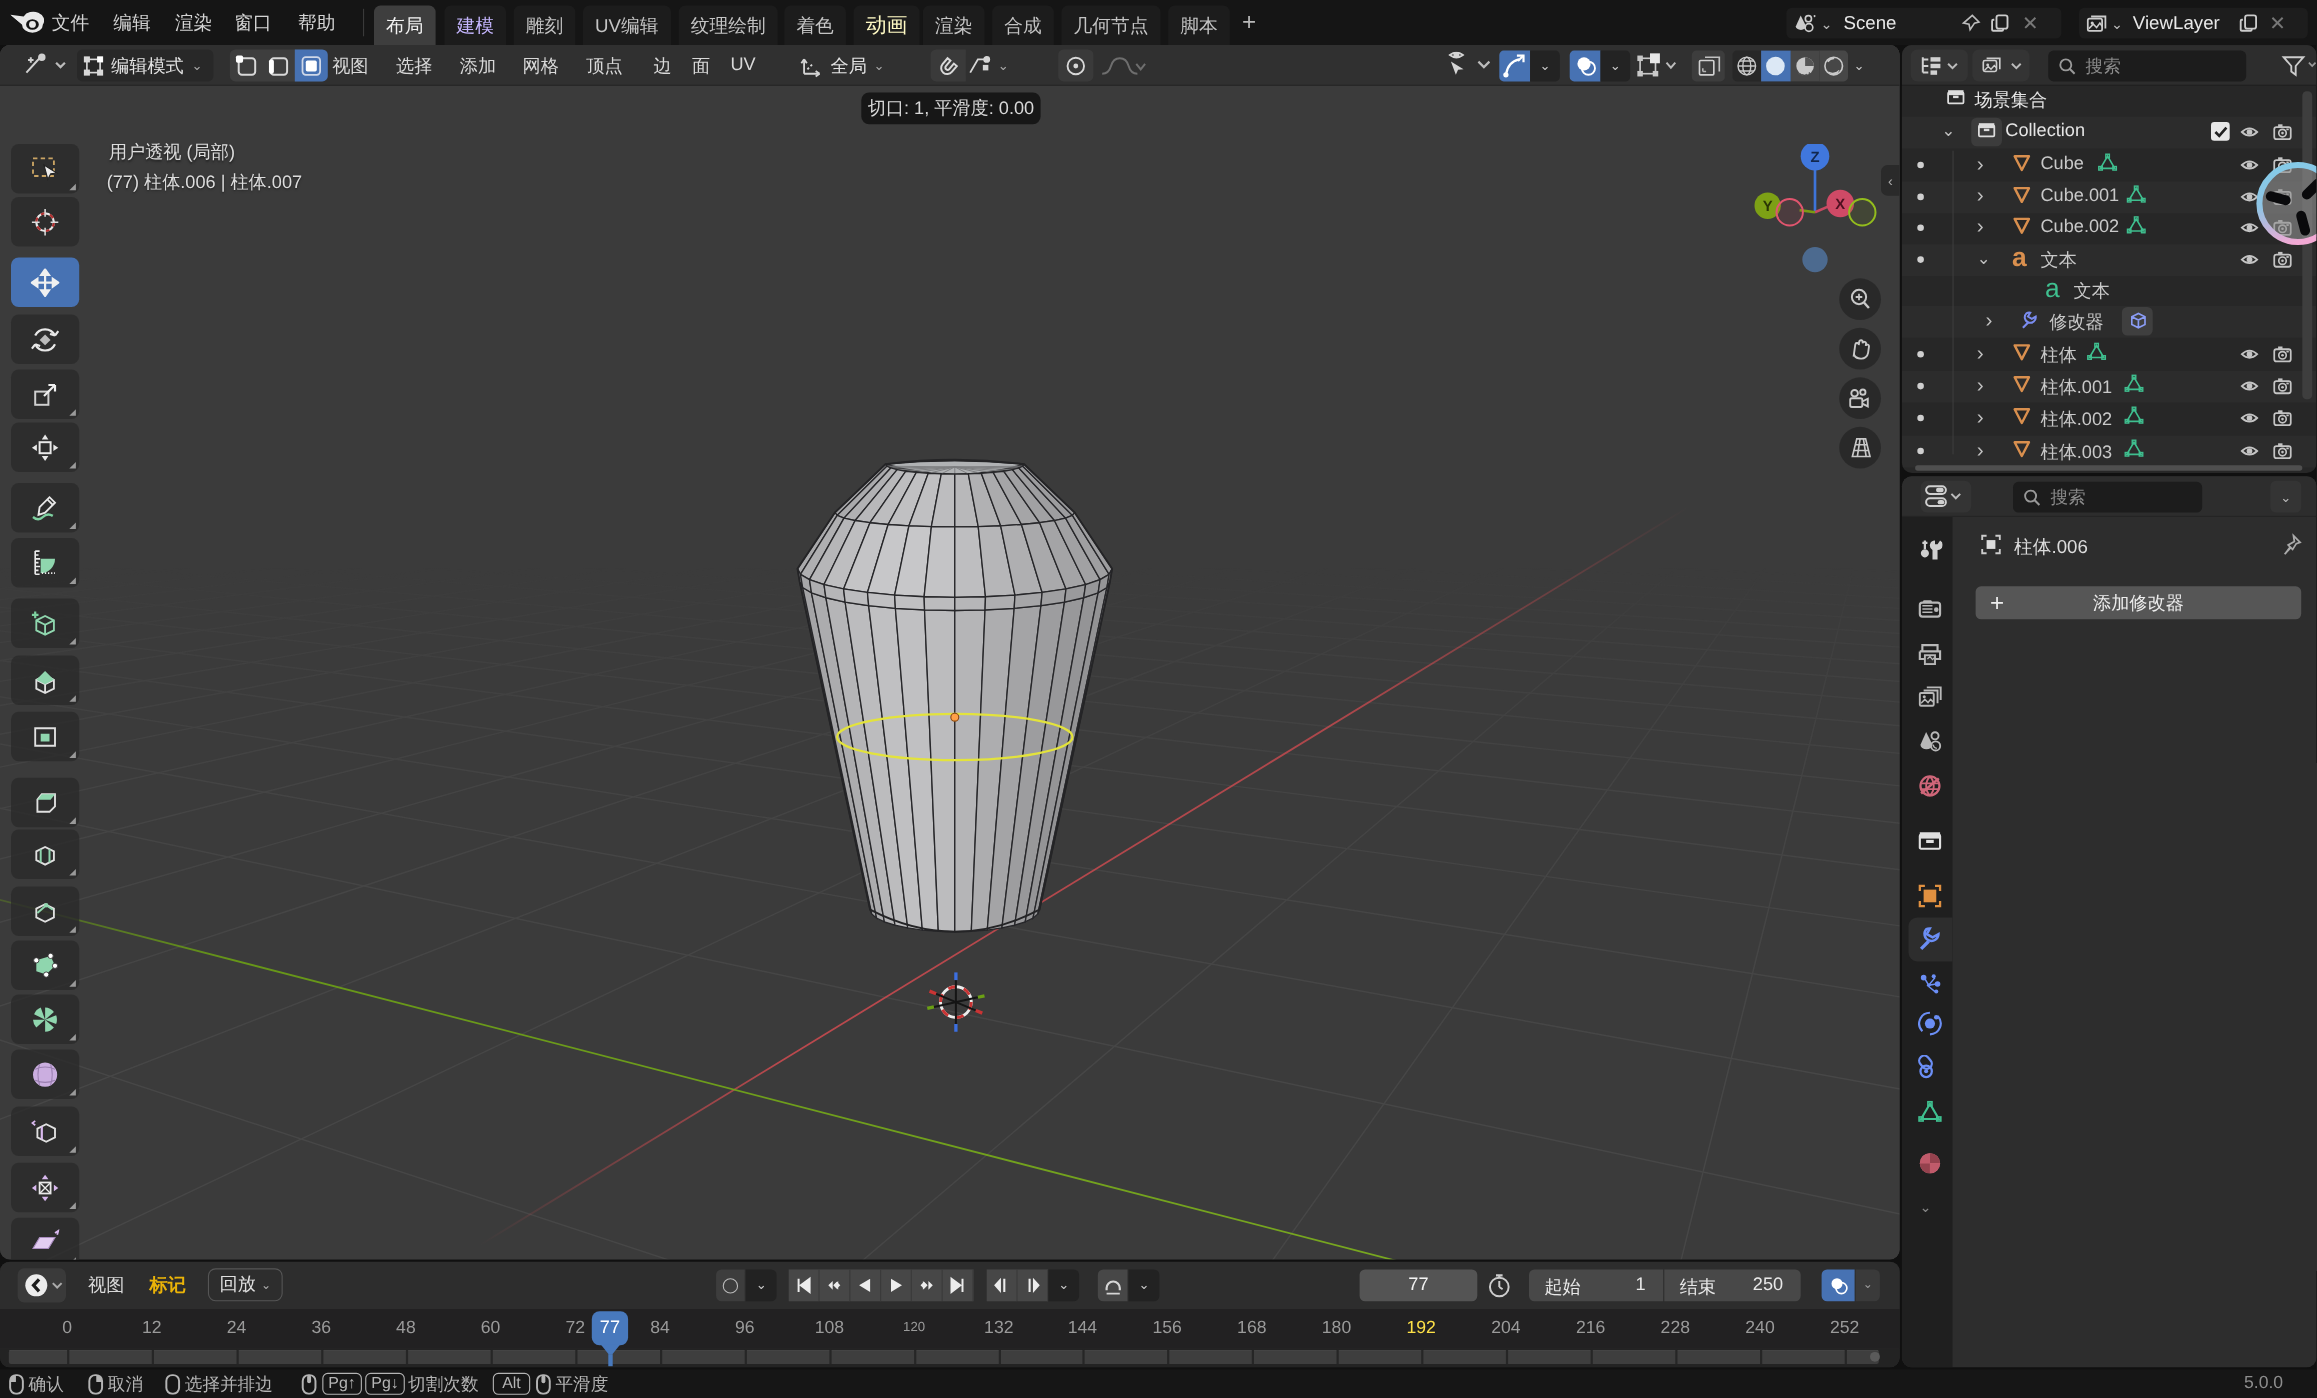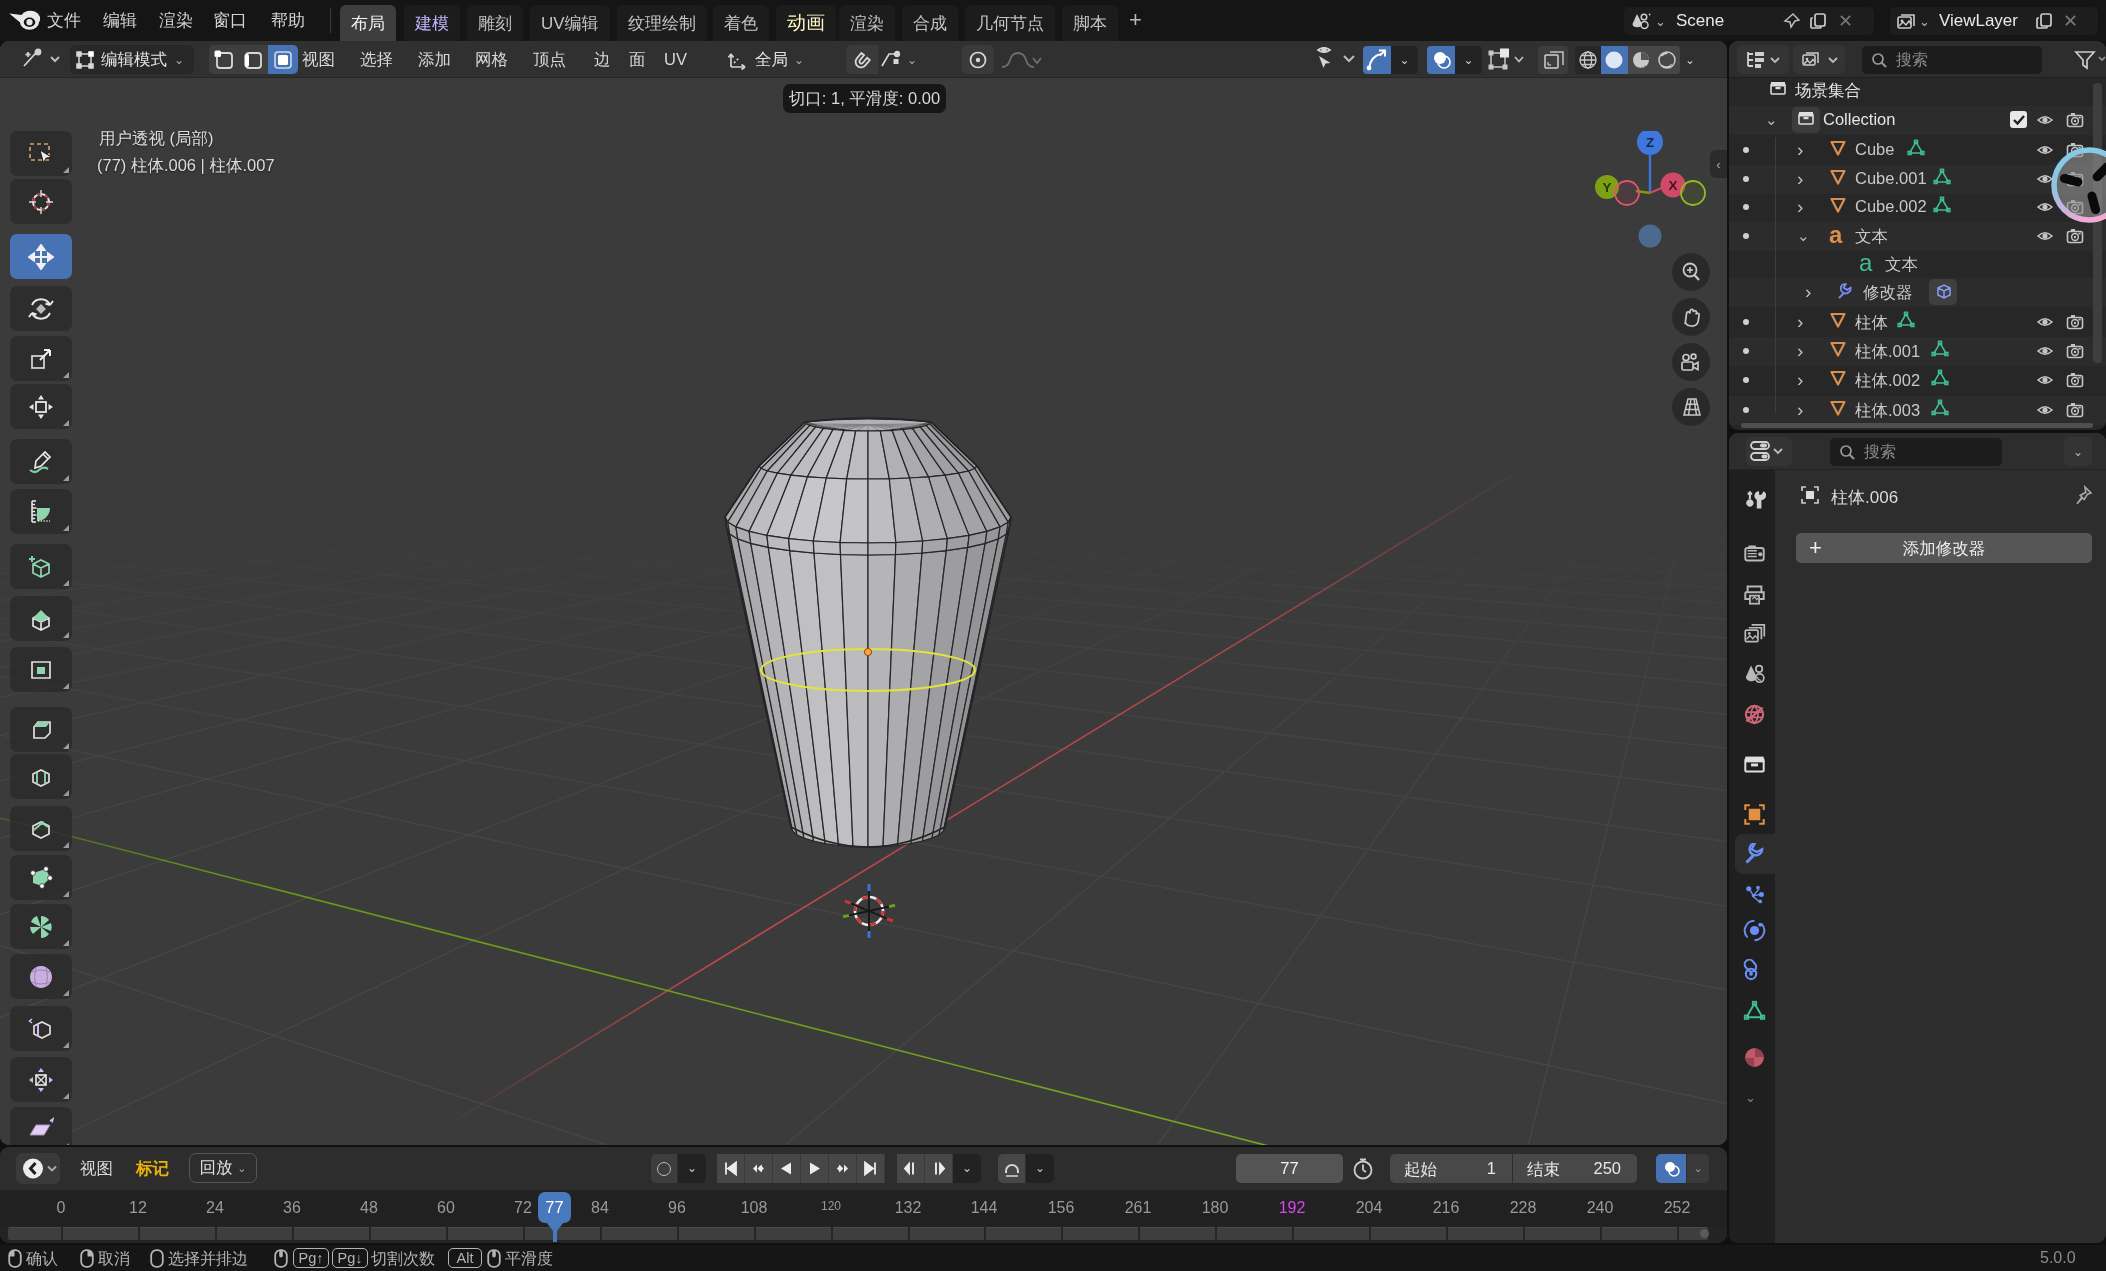--- a/index.html
+++ b/index.html
@@ -1151,23 +1151,23 @@
     <div class="abs" style="left:339px;top:52px;width:60px;text-align:center;color:#9a9a9a;font-size:16px;">48</div>
     <div class="abs" style="left:416px;top:52px;width:60px;text-align:center;color:#9a9a9a;font-size:16px;">60</div>
     <div class="abs" style="left:493px;top:52px;width:60px;text-align:center;color:#9a9a9a;font-size:16px;">72</div>
     <div class="abs" style="left:570px;top:52px;width:60px;text-align:center;color:#9a9a9a;font-size:16px;">84</div>
     <div class="abs" style="left:647px;top:52px;width:60px;text-align:center;color:#9a9a9a;font-size:16px;">96</div>
     <div class="abs" style="left:724px;top:52px;width:60px;text-align:center;color:#9a9a9a;font-size:16px;">108</div>
     <div class="abs" style="left:801px;top:52px;width:60px;text-align:center;color:#9a9a9a;font-size:12px;">120</div>
     <div class="abs" style="left:878px;top:52px;width:60px;text-align:center;color:#9a9a9a;font-size:16px;">132</div>
     <div class="abs" style="left:954px;top:52px;width:60px;text-align:center;color:#9a9a9a;font-size:16px;">144</div>
     <div class="abs" style="left:1031px;top:52px;width:60px;text-align:center;color:#9a9a9a;font-size:16px;">156</div>
-    <div class="abs" style="left:1108px;top:52px;width:60px;text-align:center;color:#9a9a9a;font-size:16px;">261</div>
+    <div class="abs" style="left:1108px;top:52px;width:60px;text-align:center;color:#9a9a9a;font-size:16px;">168</div>
     <div class="abs" style="left:1185px;top:52px;width:60px;text-align:center;color:#9a9a9a;font-size:16px;">180</div>
-    <div class="abs" style="left:1262px;top:52px;width:60px;text-align:center;color:#d946ef;font-size:16px;">192</div>
+    <div class="abs" style="left:1262px;top:52px;width:60px;text-align:center;color:#fde047;font-size:16px;">192</div>
     <div class="abs" style="left:1339px;top:52px;width:60px;text-align:center;color:#9a9a9a;font-size:16px;">204</div>
     <div class="abs" style="left:1416px;top:52px;width:60px;text-align:center;color:#9a9a9a;font-size:16px;">216</div>
     <div class="abs" style="left:1493px;top:52px;width:60px;text-align:center;color:#9a9a9a;font-size:16px;">228</div>
     <div class="abs" style="left:1570px;top:52px;width:60px;text-align:center;color:#9a9a9a;font-size:16px;">240</div>
     <div class="abs" style="left:1647px;top:52px;width:60px;text-align:center;color:#9a9a9a;font-size:16px;">252</div>
     <div class="abs" style="left:1724px;top:52px;width:60px;text-align:center;color:#9a9a9a;font-size:16px;">264</div>
     <div class="abs" style="left:0;top:79px;width:1727px;height:17px;background:#232323;"></div>
     <div class="abs" style="left:8px;top:80px;width:1700px;height:13px;background:#3e3e3e;border-radius:2px;border-top:1px solid #4a4a4a;"></div>
     <div class="abs" style="left:61px;top:80px;width:2px;height:13px;background:#262626;"></div>
     <div class="abs" style="left:138px;top:80px;width:2px;height:13px;background:#262626;"></div>

